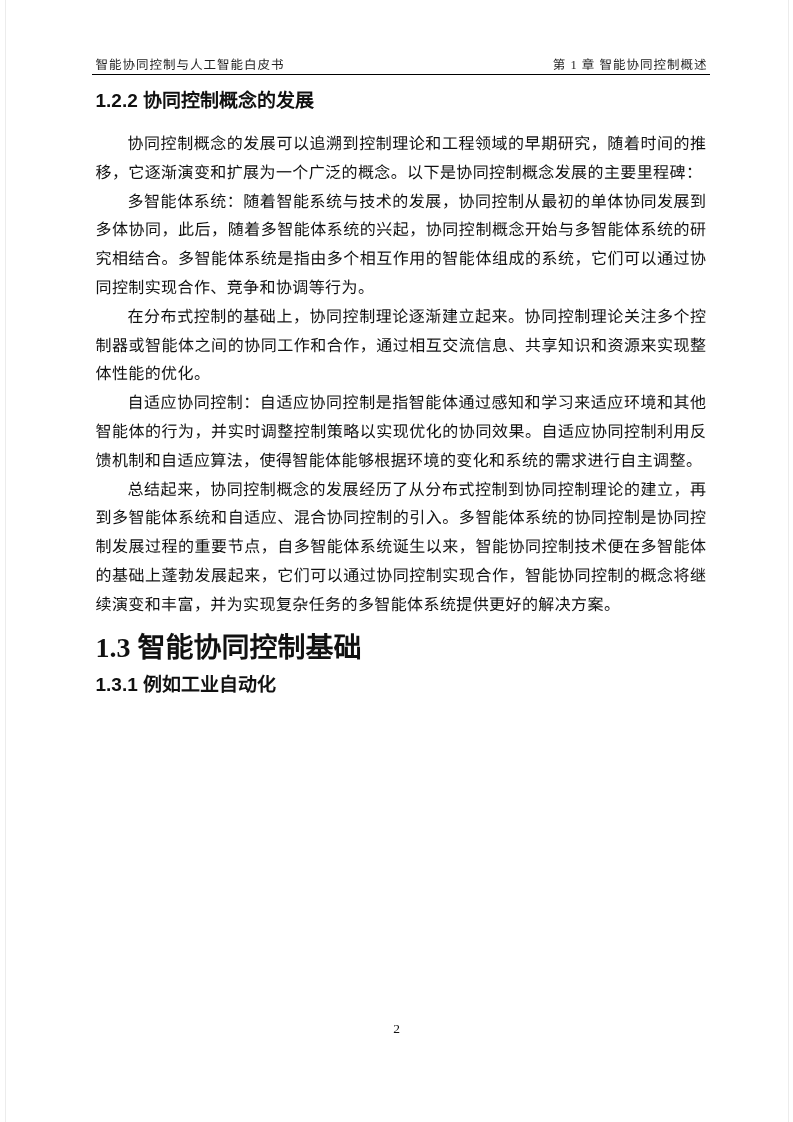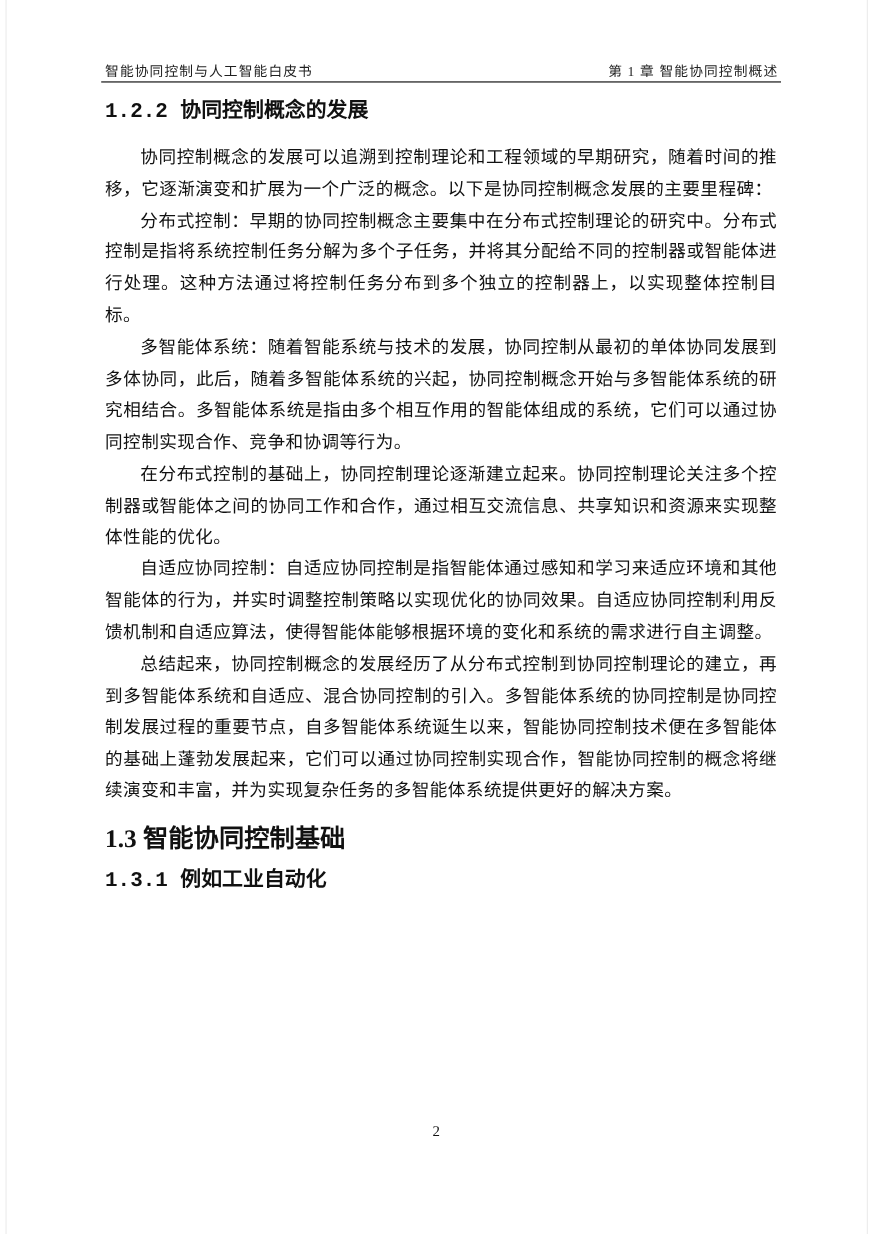--- a/index.html
+++ b/index.html
@@ -42,31 +42,31 @@
   }
   
   .content {
     position: absolute;
     top: 88px;
     left: 90px;
     right: 81px;
   }
   .h-sub {
     margin: 0 0 16px 0;
-    font-family: Liberation Mono, monospace;
+    font-family: Liberation Sans, sans-serif;
     font-weight: 700;
     font-size: 19px;
     line-height: 26px;
     color: #111111;
   }
   .h-main {
     margin: 14px 0 10px 0;
     font-family: "Liberation Serif", serif;
     font-weight: 700;
-    font-size: 23px;
+    font-size: 28px;
     line-height: 28px;
     color: #111111;
   }
   .body-para {
     margin: 0;
     font-family: Liberation Sans, sans-serif;
     font-size: 16px;
     line-height: 28.8px;
     letter-spacing: 0.4px;
     text-align: justify;
@@ -95,21 +95,20 @@
     <span>第 1 章 智能协同控制概述</span>
   </header>
 
   <div class="header-rule"></div>
 
   <main class="content">
 
     <h3 class="h-sub">1.2.2 协同控制概念的发展</h3>
 
     <p class="body-para">协同控制概念的发展可以追溯到控制理论和工程领域的早期研究，随着时间的推移，它逐渐演变和扩展为一个广泛的概念。以下是协同控制概念发展的主要里程碑：</p>
-    <p class="body-para">分布式控制：早期的协同控制概念主要集中在分布式控制理论的研究中。分布式控制是指将系统控制任务分解为多个子任务，并将其分配给不同的控制器或智能体进行处理。这种方法通过将控制任务分布到多个独立的控制器上，以实现整体控制目标。</p>
     <p class="body-para">多智能体系统：随着智能系统与技术的发展，协同控制从最初的单体协同发展到多体协同，此后，随着多智能体系统的兴起，协同控制概念开始与多智能体系统的研究相结合。多智能体系统是指由多个相互作用的智能体组成的系统，它们可以通过协同控制实现合作、竞争和协调等行为。</p>
     <p class="body-para">在分布式控制的基础上，协同控制理论逐渐建立起来。协同控制理论关注多个控制器或智能体之间的协同工作和合作，通过相互交流信息、共享知识和资源来实现整体性能的优化。</p>
     <p class="body-para">自适应协同控制：自适应协同控制是指智能体通过感知和学习来适应环境和其他智能体的行为，并实时调整控制策略以实现优化的协同效果。自适应协同控制利用反馈机制和自适应算法，使得智能体能够根据环境的变化和系统的需求进行自主调整。</p>
     <p class="body-para">总结起来，协同控制概念的发展经历了从分布式控制到协同控制理论的建立，再到多智能体系统和自适应、混合协同控制的引入。多智能体系统的协同控制是协同控制发展过程的重要节点，自多智能体系统诞生以来，智能协同控制技术便在多智能体的基础上蓬勃发展起来，它们可以通过协同控制实现合作，智能协同控制的概念将继续演变和丰富，并为实现复杂任务的多智能体系统提供更好的解决方案。</p>
 
     <h2 class="h-main">1.3 智能协同控制基础</h2>
 
     <h3 class="h-sub">1.3.1 例如工业自动化</h3>
 
 

